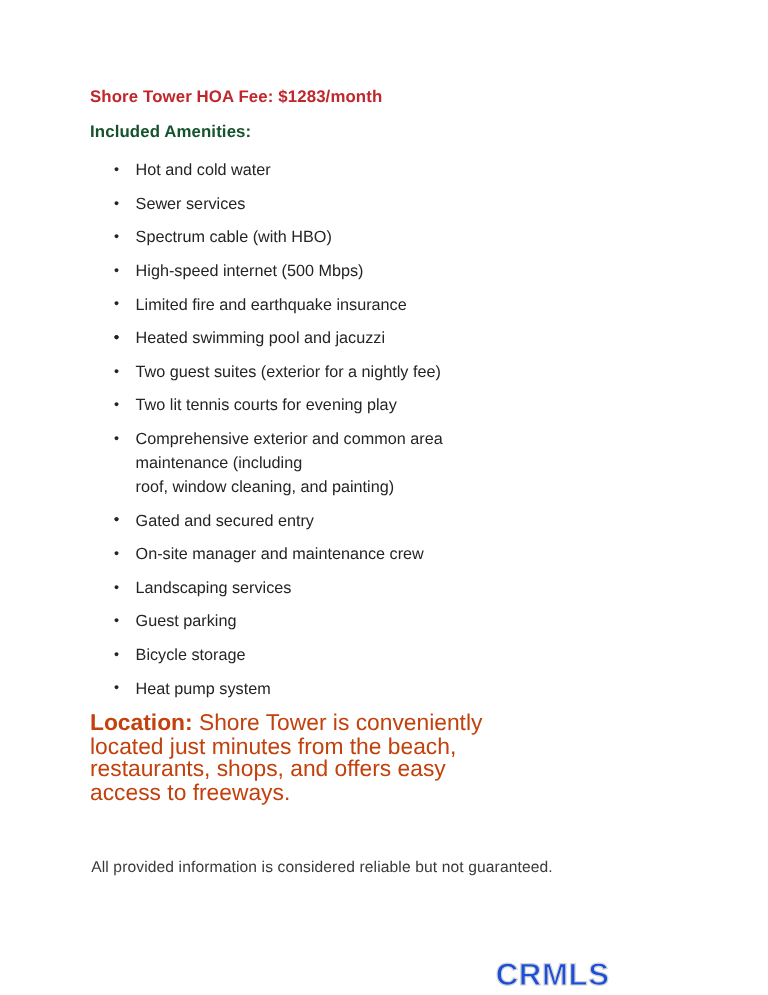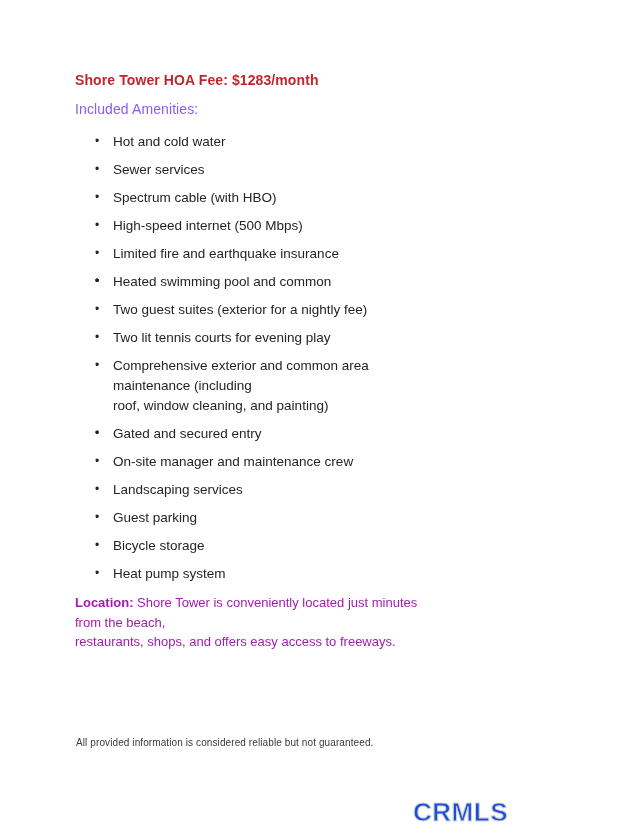--- a/index.html
+++ b/index.html
@@ -20,22 +20,22 @@
   }
   .heading {
     font-size: 14px;
     font-weight: bold;
     color: #c0272d;
     margin: 0 0 13px 0;
     letter-spacing: 0.1px;
   }
   .subheading {
     font-size: 14px;
-    font-weight: normal;
-    color: #8b5cf6;
+    font-weight: bold;
+    color: #14532d;
     margin: 0 0 15px 0;
     letter-spacing: 0.1px;
   }
   ul.amenities {
     list-style: none;
     margin: 0 0 9px 0;
     padding: 0;
   }
   ul.amenities li {
     position: relative;
@@ -48,33 +48,33 @@
   }
   ul.amenities li .bullet {
     position: absolute;
     left: 20px;
     top: -1px;
     font-size: 12px;
     color: #242424;
   }
   .location {
     margin: 0;
-    font-size: 13px;
+    font-size: 19px;
     line-height: 19.5px;
     white-space: pre-line;
-    color: #a21caf;
+    color: #c2410c;
   }
   .location .label {
     font-weight: bold;
   }
   .disclaimer {
     position: absolute;
     left: 76px;
-    top: 737px;
-    font-size: 10px;
+    top: 715px;
+    font-size: 13px;
     color: #3a3a3a;
     letter-spacing: 0.1px;
     text-align: center;
   }
   .watermark {
     position: absolute;
     right: 11px;
     bottom: 1px;
     font-size: 26px;
     font-weight: bold;
@@ -101,21 +101,21 @@
       <li><span class="bullet">•</span><span>Spectrum cable (with HBO)</span></li>
 
       <li><span class="bullet">•</span><span>High-speed internet (500 Mbps)</span></li>
 
       <li><span class="bullet">•</span><span>Limited fire and earthquake insurance</span></li>
 
       <li><span class="bullet">•</span></li>
 
       <li><span class="bullet">•</span></li>
 
-      <li><span class="bullet">•</span><span>Heated swimming pool and common</span></li>
+      <li><span class="bullet">•</span><span>Heated swimming pool and jacuzzi</span></li>
 
       <li><span class="bullet">•</span><span>Two guest suites (exterior for a nightly fee)</span></li>
 
       <li><span class="bullet">•</span><span>Two lit tennis courts for evening play</span></li>
 
       <li><span class="bullet">•</span><span>Comprehensive exterior and common area maintenance (including
 roof, window cleaning, and painting)</span></li>
 
       <li><span class="bullet">•</span></li>
 

